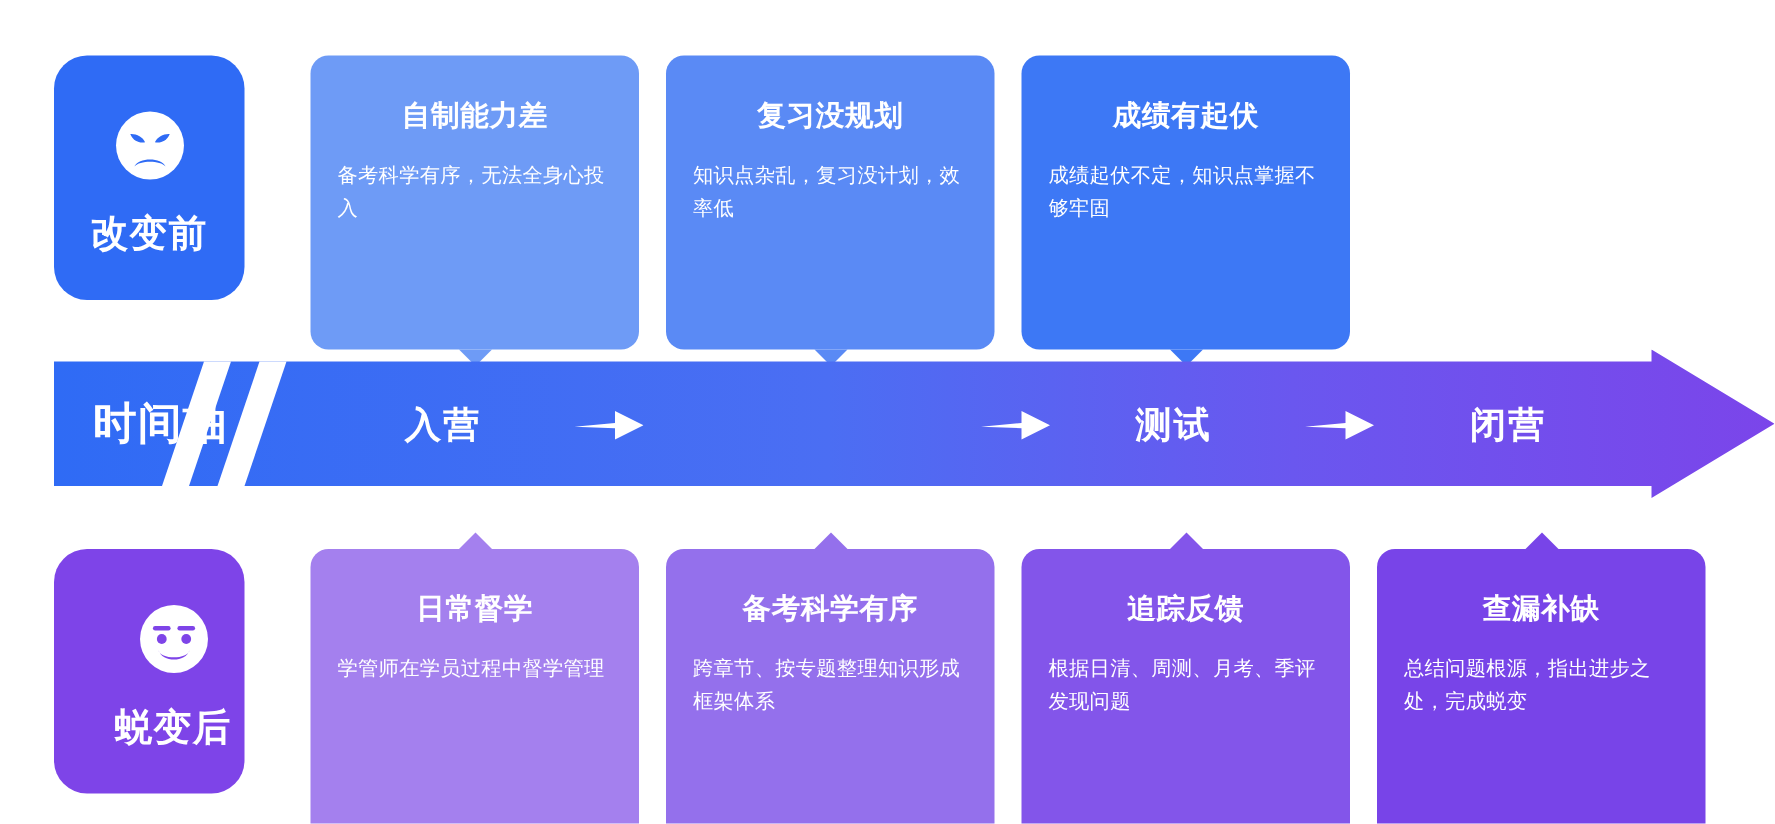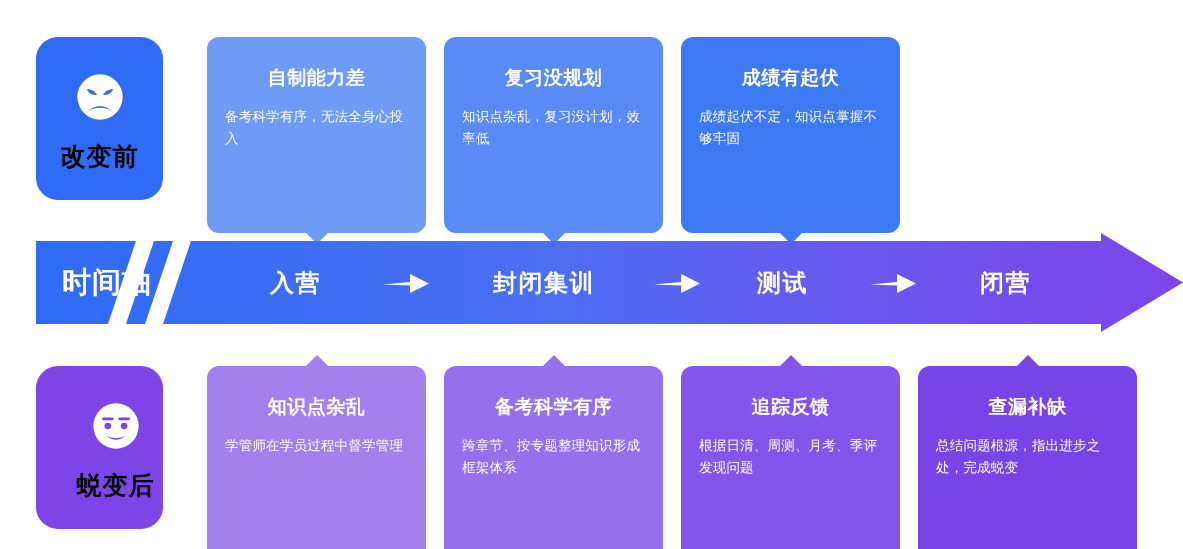--- a/index.html
+++ b/index.html
@@ -37,21 +37,21 @@
   }
   .badge-top  { left: 36px; top: 37px;  background: #2f6bf5; }
   .badge-bot  { left: 36px; top: 366px; background: #7e44e8; }
 
   .badge-face {
     width: 58px;
     height: 58px;
     margin-bottom: 18px;
   }
   .badge-label {
-    color: #000000;
+    color: #ffffff;
     font-size: 25px;
     font-weight: bold;
     letter-spacing: 1px;
     line-height: 1;
   }
 
   
   .card {
     position: absolute;
     width: 219px;
@@ -189,21 +189,20 @@
       </g>
     </svg>
 
     <div class="tl-label">时间轴</div>
 
     <div class="tl-stage" style="left:234px;">入营</div>
     <svg class="tl-arrow" style="left:347px;" viewBox="0 0 46 24">
       <path d="M0,13.5 L27,11 L27,3 L46,12.5 L27,22 L27,14.5 Z" fill="#ffffff"></path>
     </svg>
 
-    <div class="tl-stage" style="left:457px;">封闭集训</div>
     <svg class="tl-arrow" style="left:618px;" viewBox="0 0 46 24">
       <path d="M0,13.5 L27,11 L27,3 L46,12.5 L27,22 L27,14.5 Z" fill="#ffffff"></path>
     </svg>
 
     <div class="tl-stage" style="left:721px;">测试</div>
     <svg class="tl-arrow" style="left:834px;" viewBox="0 0 46 24">
       <path d="M0,13.5 L27,11 L27,3 L46,12.5 L27,22 L27,14.5 Z" fill="#ffffff"></path>
     </svg>
 
     <div class="tl-stage" style="left:944px;">闭营</div>
@@ -215,21 +214,21 @@
       <rect x="16.5" y="22.5" width="13" height="3.2" rx="1.6" fill="#7e44e8"></rect>
       <rect x="34.5" y="22.5" width="13" height="3.2" rx="1.6" fill="#7e44e8"></rect>
       <circle cx="23" cy="32" r="3.6" fill="#7e44e8"></circle>
       <circle cx="41" cy="32" r="3.6" fill="#7e44e8"></circle>
       <path d="M20.5 40 C 23.5 49.5, 40.5 49.5, 43.5 40 C 42.2 47.2, 21.8 47.2, 20.5 40 Z" fill="#7e44e8"></path>
     </svg>
     <div class="badge-label">蜕变后</div>
   </div>
 
   <div class="card" id="card-b0" style="left: 207px; top: 366px; background: rgb(164, 128, 238); color: rgb(164, 128, 238);">
-    <div class="card-title">知识点杂乱</div>
+    <div class="card-title">日常督学</div>
     <div class="card-desc">学管师在学员过程中督学管理</div>
     <div class="tail tail-up"></div>
   </div>
 
   <div class="card" id="card-b1" style="left: 444px; top: 366px; background: rgb(148, 112, 236); color: rgb(148, 112, 236);">
     <div class="card-title">备考科学有序</div>
     <div class="card-desc">跨章节、按专题整理知识形成框架体系</div>
     <div class="tail tail-up"></div>
   </div>
 

